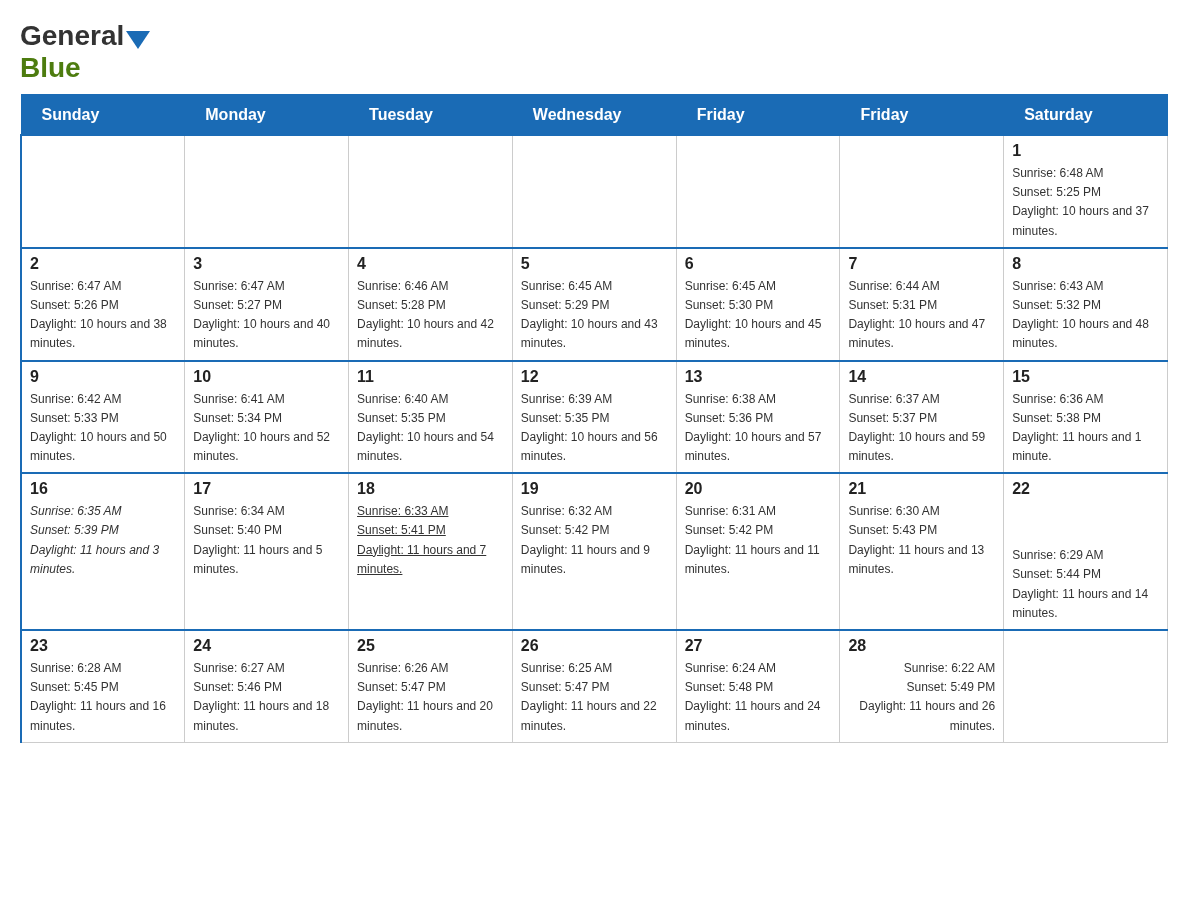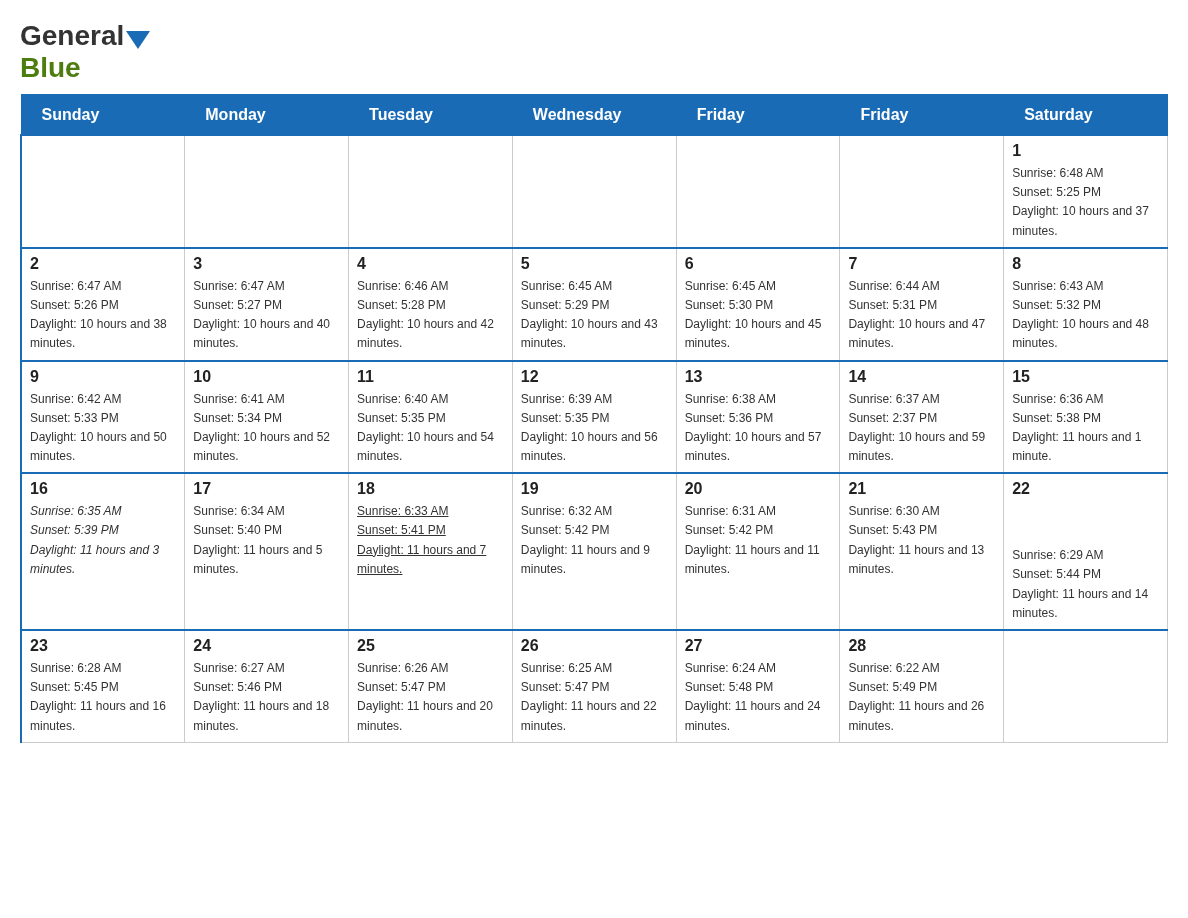--- a/index.html
+++ b/index.html
@@ -214,21 +214,21 @@
         </td>
         <td>
           <span class="day-number">13</span>
           <div class="day-info" style="white-space: pre-line;">Sunrise: 6:38 AM
 Sunset: 5:36 PM
 Daylight: 10 hours and 57 minutes.</div>
         </td>
         <td>
           <span class="day-number">14</span>
           <div class="day-info" style="white-space: pre-line;">Sunrise: 6:37 AM
-Sunset: 2:37 PM
+Sunset: 5:37 PM
 Daylight: 10 hours and 59 minutes.</div>
         </td>
         <td>
           <span class="day-number">15</span>
           <div class="day-info" style="white-space: pre-line;">Sunrise: 6:36 AM
 Sunset: 5:38 PM
 Daylight: 11 hours and 1 minute.</div>
         </td>
       </tr>
       <tr>
@@ -301,20 +301,20 @@
 Daylight: 11 hours and 22 minutes.</div>
         </td>
         <td>
           <span class="day-number">27</span>
           <div class="day-info" style="white-space: pre-line;">Sunrise: 6:24 AM
 Sunset: 5:48 PM
 Daylight: 11 hours and 24 minutes.</div>
         </td>
         <td>
           <span class="day-number">28</span>
-          <div class="day-info" style="white-space: pre-line;">Sunrise: 6:22 AM
+          <div class="day-info" style="white-space: pre-line; text-align: right;">Sunrise: 6:22 AM
 Sunset: 5:49 PM
 Daylight: 11 hours and 26 minutes.</div>
         </td>
         <td class="empty-cell"></td>
       </tr>
     </tbody>
 </table>
 
 </body></html>

